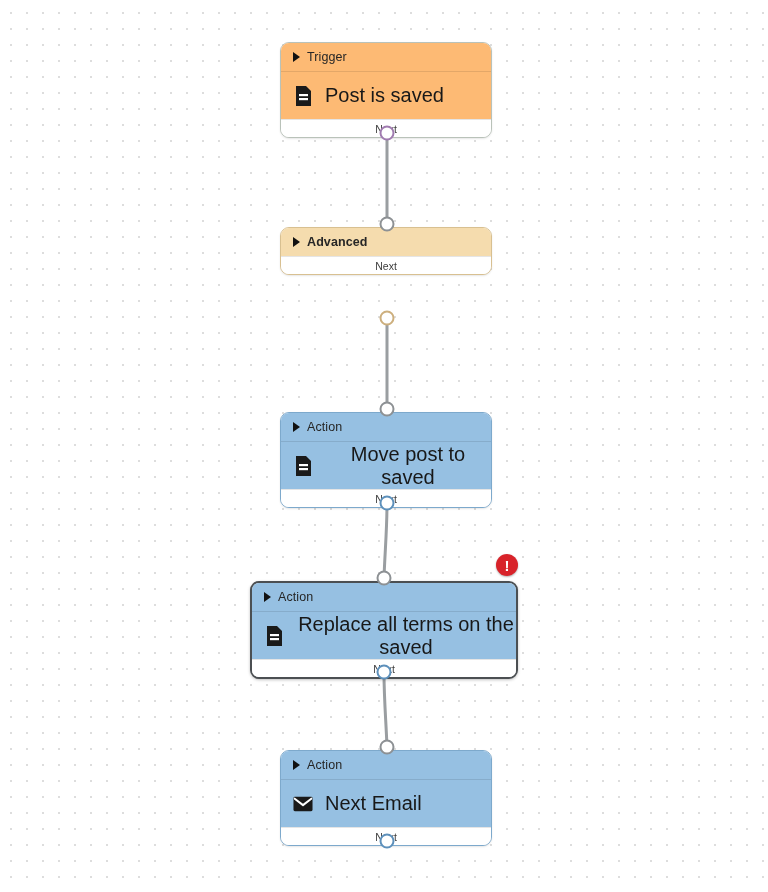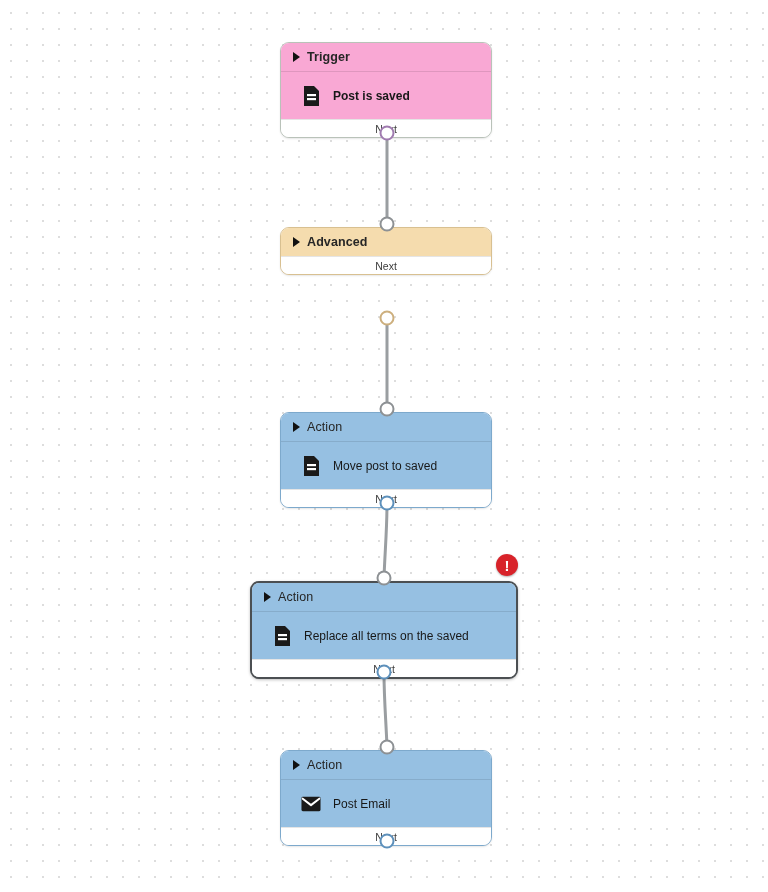--- a/index.html
+++ b/index.html
@@ -52,43 +52,43 @@
     border-left: 7px solid #111111;
     border-top: 5px solid transparent;
     border-bottom: 5px solid transparent;
     margin-right: 7px;
     flex: 0 0 auto;
   }
   .node-body {
     height: 48px;
     display: flex;
     align-items: center;
-    padding-left: 20px;
+    padding-left: 12px;
     border-top: 1px solid rgba(0,0,0,0.10);
-    font-size: 12px;
+    font-size: 20px;
     color: #181818;
   }
   .node-body .icon {
     width: 20px; height: 20px;
     margin-right: 12px;
     flex: 0 0 auto;
     display: flex; align-items: center; justify-content: center;
   }
   .node-footer {
     height: 18px;
     background: #ffffff;
     display: flex;
     align-items: center;
     justify-content: center;
     font-size: 10.5px;
     color: #3d3d3d;
     border-top: 1px solid rgba(0,0,0,0.10);
   }
   
-  .pal-trigger  .node-header, .pal-trigger  .node-body  { background: #f9a8d4; font-weight: bold; }
+  .pal-trigger  .node-header, .pal-trigger  .node-body  { background: #fdba74; }
   .pal-advanced .node-header, .pal-advanced .node-body  { background: #f5dcae; font-weight: bold; }
   .pal-action   .node-header, .pal-action   .node-body  { background: #96c0e2; text-align: center; }
 
   .pal-trigger  { border-color: #b9c2b9; }
   .pal-advanced { border-color: #d8c091; }
   .pal-action   { border-color: #7da9cc; }
 
   
   .port {
     position: absolute;
@@ -208,21 +208,21 @@
       <span class="tri"></span>
       <span>Action</span>
     </div>
     <div class="node-body">
       <span class="icon">
         <svg width="21" height="16" viewBox="0 0 21 16">
           <rect x="0.5" y="0.5" width="20" height="15" rx="1.5" fill="#1a1a1a"></rect>
           <path d="M1.8,2.4 L10.5,9.2 L19.2,2.4" fill="none" stroke="#ffffff" stroke-width="2.1" stroke-linecap="round" stroke-linejoin="round"></path>
         </svg>
       </span>
-      <span>Post Email</span>
+      <span>Next Email</span>
     </div>
     <div class="node-footer">
       <span>Next</span>
     </div>
   </div>
 
   <div class="port purple" style="left:387px; top:133px;"></div>
   <div class="port gray" style="left:387px; top:224px;"></div>
   <div class="port tan" style="left:387px; top:318px;"></div>
   <div class="port gray" style="left:387px; top:409px;"></div>

